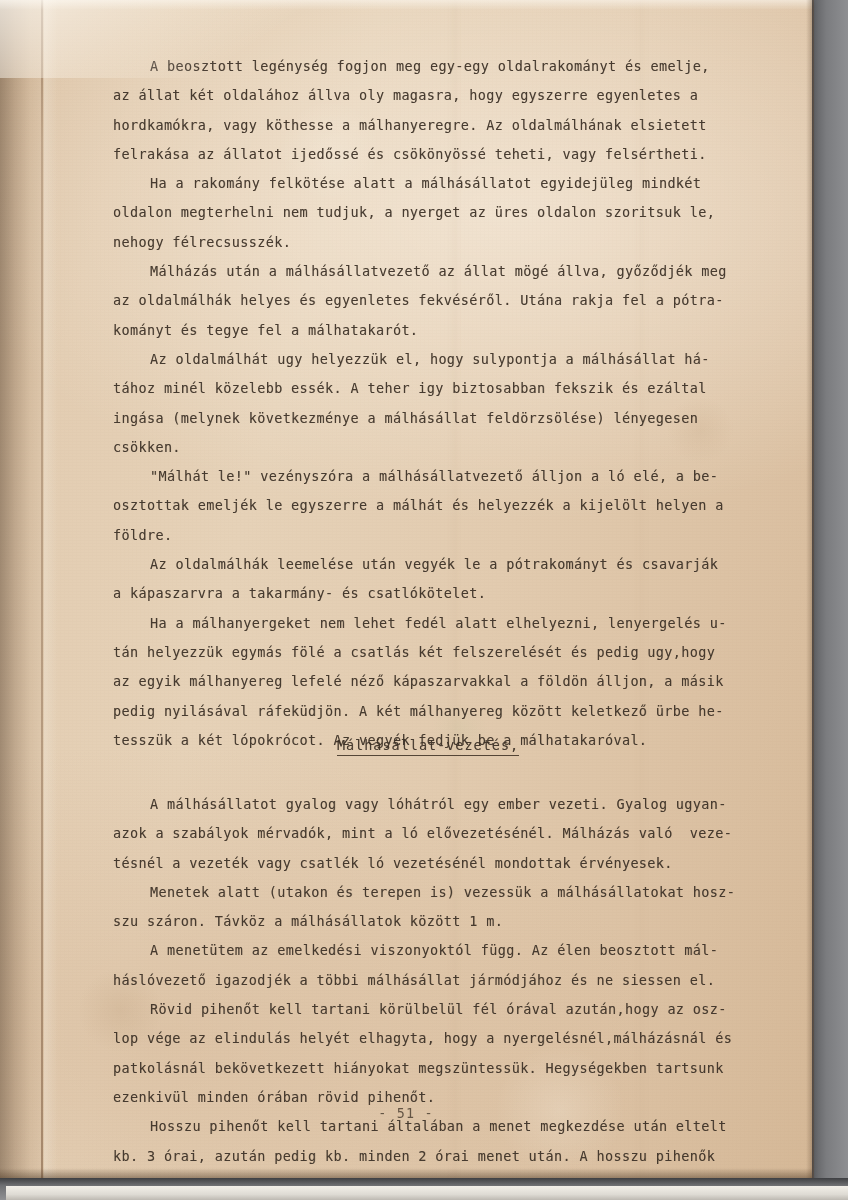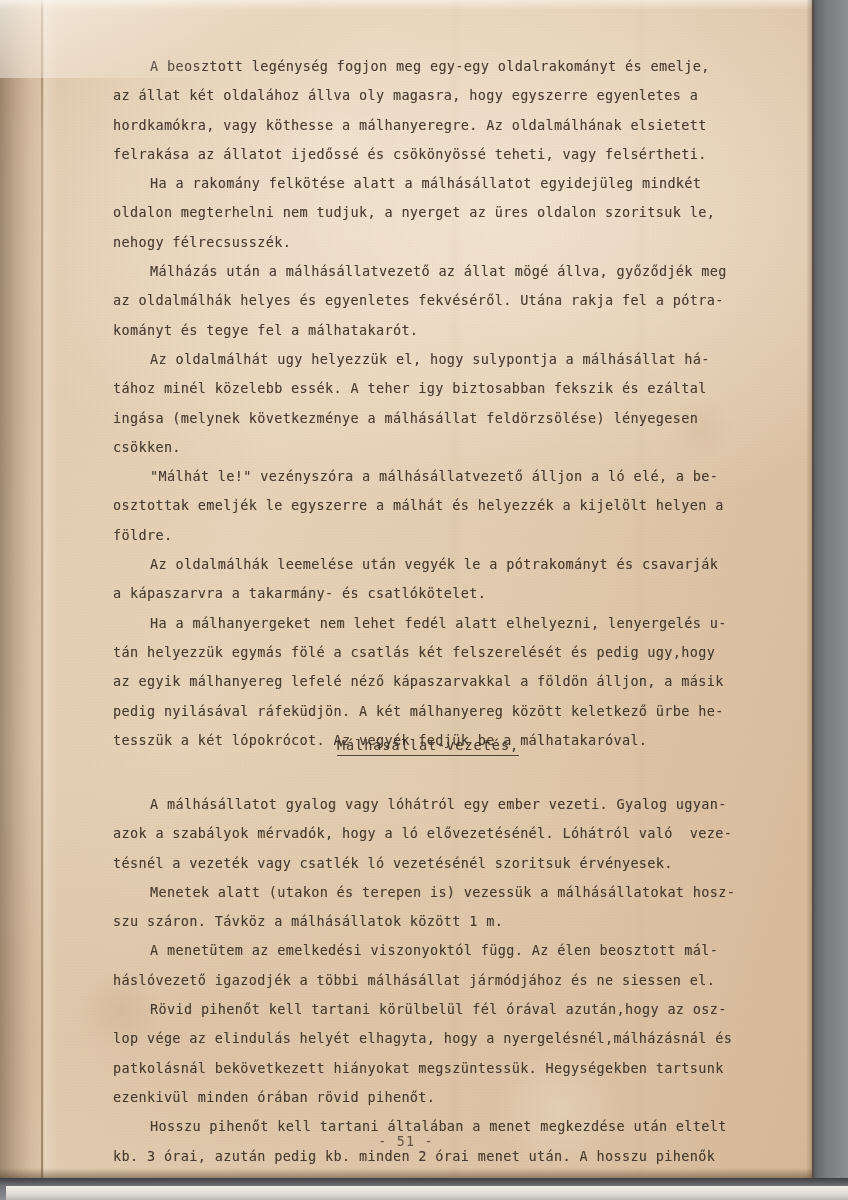--- a/index.html
+++ b/index.html
@@ -169,21 +169,21 @@
     border-bottom: 1px solid #4a3c2e;
     padding-bottom: 2px;
     text-shadow: 0.3px 0.3px 0px rgba(70,55,40,0.35);
     opacity: 0.93;
     margin-left: 44px;
   }
 
   .folio {
     position: absolute;
     left: 0;
-    top: 1134px;
+    top: 1106px;
     width: 812px;
     text-align: center;
     font-family: "DejaVu Sans Mono", "Liberation Mono", monospace;
     font-size: 13.4px;
     letter-spacing: 1.2px;
     color: #463a2d;
     opacity: 0.80;
   }
 
   
@@ -250,22 +250,22 @@
         </div>
       </div>
 
     <div class="heading-wrap">
       <span class="heading">Málhásállat-vezetés,</span>
     </div>
 
     <div class="text-block" style="top:790px;" id="body-lower">
         <div class="para">
           <div class="line indent">A málhásállatot gyalog vagy lóhátról egy ember vezeti. Gyalog ugyan-</div>
-          <div class="line">azok a szabályok mérvadók, hogy a ló elővezetésénél. Lóhátról való  veze-</div>
-          <div class="line">tésnél a vezeték vagy csatlék ló vezetésénél szoritsuk érvényesek.</div>
+          <div class="line">azok a szabályok mérvadók, mint a ló elővezetésénél. Málházás való  veze-</div>
+          <div class="line">tésnél a vezeték vagy csatlék ló vezetésénél mondottak érvényesek.</div>
         </div>
         <div class="para">
           <div class="line indent">Menetek alatt (utakon és terepen is) vezessük a málhásállatokat hosz-</div>
           <div class="line">szu száron. Távköz a málhásállatok között 1 m.</div>
         </div>
         <div class="para">
           <div class="line indent">A menetütem az emelkedési viszonyoktól függ. Az élen beosztott mál-</div>
           <div class="line">háslóvezető igazodjék a többi málhásállat jármódjához és ne siessen el.</div>
         </div>
         <div class="para">

